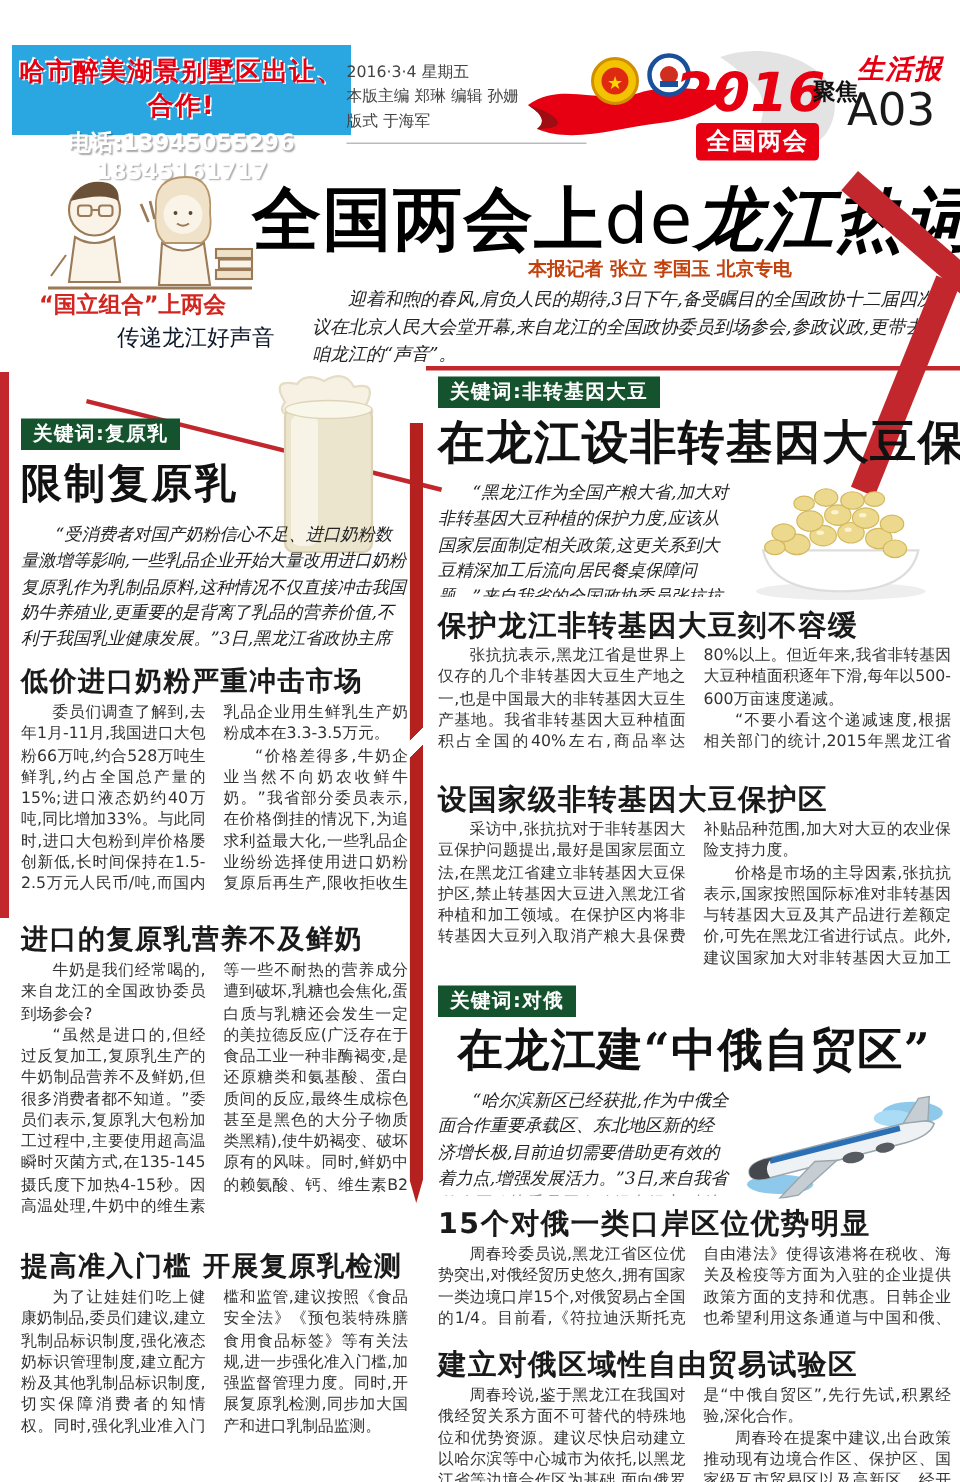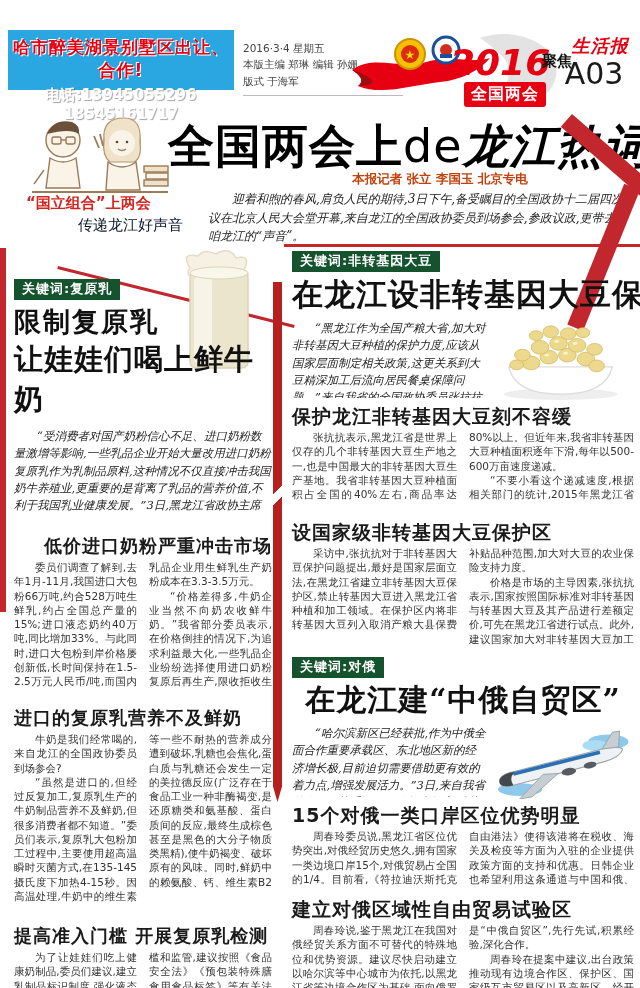--- a/index.html
+++ b/index.html
@@ -9,21 +9,21 @@
     background:#fff; overflow:hidden;
     font-family:"DejaVu Sans", sans-serif; color:#222;
   }
   
   .ad-box { position:absolute; left:8px; top:30px; width:226px; height:60px;
     background:#2aa7e0; text-align:center; padding-top:6px; }
   .ad-line1 { font-size:17px; font-weight:900; color:#e60012; letter-spacing:1px;
     text-shadow:1px 1px 0 #fff, -1px -1px 0 #fff; }
   .ad-line2 { font-size:15px; font-weight:900; color:#fff; margin-top:4px;
     text-shadow:1px 1px 1px rgba(0,0,0,.35); }
-  .date-block { position:absolute; left:243px; top:40px; width:160px;
+  .date-block { position:absolute; left:231px; top:40px; width:160px;
     font-size:10.5px; color:#444; line-height:1.55; padding-bottom:6px;
     border-bottom:1px solid #bbb; }
   .logo { position:absolute; left:352px; top:24px; width:220px; height:86px; }
   .logo svg { position:absolute; left:0; top:0; }
   .logo-year { position:absolute; left:98px; top:18px; font-size:36px; font-weight:900;
     font-style:italic; color:#e60012; font-family:"DejaVu Sans", sans-serif; }
   .logo-focus { position:absolute; left:190px; top:28px; font-size:15px; font-weight:900; color:#111; }
   .logo-event { position:absolute; left:112px; top:58px; background:#e60012; color:#fff;
     font-size:16px; font-weight:900; padding:2px 7px; border-radius:3px; letter-spacing:1px; }
   .paper-name { position:absolute; right:10px; top:34px; width:60px; text-align:center;
@@ -65,21 +65,21 @@
   .twocol { columns:2; column-gap:12px; overflow:hidden; text-align:justify; }
   .twocol p, .intro-p { font-size:10.5px; line-height:1.36; color:#333; text-indent:2em; }
   .intro-p { font-size:11.5px; line-height:1.5; color:#222; }
   .left-col { position:absolute; left:14px; top:278px; width:258px; }
   .right-col { position:absolute; left:292px; top:250px; width:342px; }
   .lt1 { font-size:27px; font-weight:900; color:#111; margin-top:4px; letter-spacing:2px; }
   .lt2 { font-size:29px; font-weight:900; color:#111; font-family:"DejaVu Serif", serif;
     letter-spacing:1px; position:relative; z-index:2; }
   .milk { position:absolute; right:-6px; top:-32px; width:118px; height:126px; z-index:1; }
   .l-intro { margin-top:8px; height:84px; overflow:hidden; position:relative; z-index:2; }
-  .l-h1 { margin-top:22px; height:24px;text-align:right; }
+  .l-h1 { margin-top:10px; height:24px; }
   .l-b1 { height:138px; margin-top:2px; }
   .l-h2 { margin-top:8px; height:24px; }
   .l-b2 { height:184px; margin-top:2px; }
   .l-h3 { margin-top:8px; height:24px; }
   .l-b3 { height:108px; margin-top:2px; }
   .r-hl { font-size:31px; font-weight:900; font-family:"DejaVu Serif", serif;
     color:#111; letter-spacing:1px; white-space:nowrap; margin-top:2px; }
   .r-hl2 { font-size:30px; }
   .intro-row { display:flex; margin-top:4px; }
   .intro-row .txt { width:57%; overflow:hidden; }
@@ -170,21 +170,20 @@
 
   <div class="left-col">
     <svg class="milk" viewBox="0 0 118 126">
       <path d="M30,22 Q20,6 38,10 Q44,2 56,8 Q70,0 76,12 Q92,8 84,24 Q94,30 80,34 L36,32 Q24,30 30,22 Z" fill="#f6f1e2" stroke="#e4dcc4" stroke-width="1.5"></path>
       <rect x="30" y="26" width="58" height="96" rx="6" fill="#ece5cd" stroke="#dcd3b6" stroke-width="1.5"></rect>
       <rect x="34" y="30" width="18" height="88" rx="6" fill="#f7f3e6"></rect>
       <ellipse cx="59" cy="27" rx="29" ry="6" fill="#f9f6ea" stroke="#ddd4b8"></ellipse>
     </svg>
     <span class="badge">关键词:复原乳</span>
     <div class="lt1">限制复原乳</div>
-    <div class="lt2">让娃娃们喝上鲜牛奶</div>
     <div class="l-intro kai intro-p">“受消费者对国产奶粉信心不足、进口奶粉数量激增等影响,一些乳品企业开始大量改用进口奶粉复原乳作为乳制品原料,这种情况不仅直接冲击我国奶牛养殖业,更重要的是背离了乳品的营养价值,不利于我国乳业健康发展。”3日,黑龙江省政协主席杜宇新等多名来自我省的全国政协委员联名提案《关于加强复原乳管理 鼓励鲜奶生产的建议》。</div>
 
     <div class="l-h1"><span class="sec-h">低价进口奶粉严重冲击市场</span></div>
     <div class="twocol l-b1">
       <p>委员们调查了解到,去年1月-11月,我国进口大包粉66万吨,约合528万吨生鲜乳,约占全国总产量的15%;进口液态奶约40万吨,同比增加33%。与此同时,进口大包粉到岸价格屡创新低,长时间保持在1.5-2.5万元人民币/吨,而国内乳品企业用生鲜乳生产奶粉成本在3.3-3.5万元。</p>
       <p>“价格差得多,牛奶企业当然不向奶农收鲜牛奶。”我省部分委员表示,在价格倒挂的情况下,为追求利益最大化,一些乳品企业纷纷选择使用进口奶粉复原后再生产,限收拒收生鲜乳,从而导致新鲜营养的生鲜乳销售受阻,严重阻碍了奶牛养殖业和乳品加工业的持续健康发展。</p>
     </div>
 
     <div class="l-h2"><span class="sec-h">进口的复原乳营养不及鲜奶</span></div>
     <div class="twocol l-b2">

